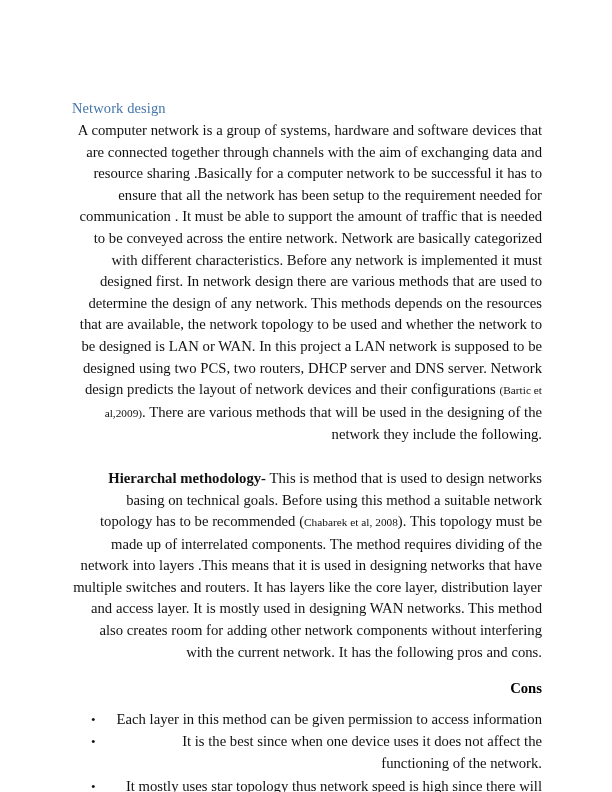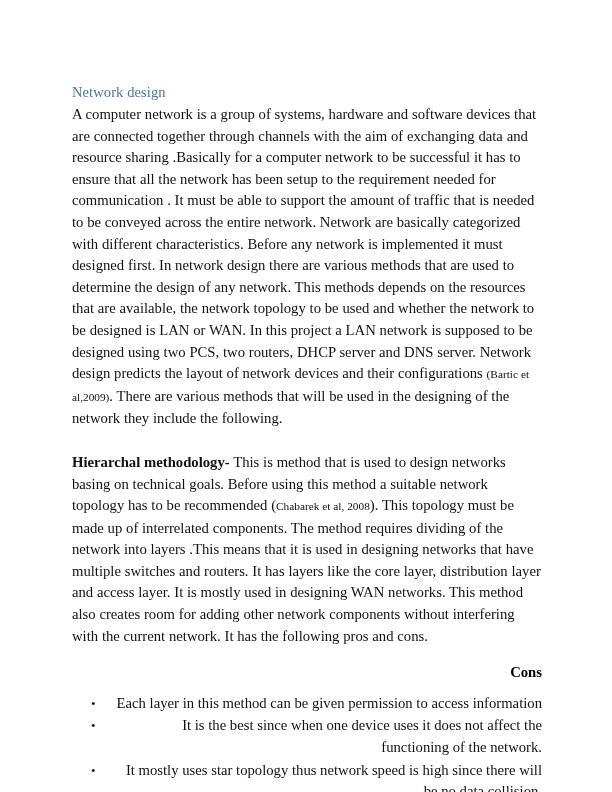--- a/index.html
+++ b/index.html
@@ -11,21 +11,21 @@
     width: 612px;
     height: 792px;
     position: relative;
     font-family: "Liberation Serif", "DejaVu Serif", serif;
     color: #000000;
     overflow: hidden;
   }
   .page {
     position: absolute;
     left: 0;
-    top: 0;
+    top: 16px;
     width: 612px;
     height: 772px;
     background: #ffffff;
   }
   .content {
     position: absolute;
     left: 72px;
     top: 82px;
     width: 470px;
   }
@@ -34,21 +34,21 @@
     color: #4576a8;
     line-height: 21.5px;
     margin: 0 0 0.5px 0;
     font-weight: normal;
     letter-spacing: 0.1px;
   }
   p.body-para {
     font-size: 14.7px;
     line-height: 21.6px;
     margin: 0;
-    text-align: left;
+    text-align: right;
     color: #111111;
     word-spacing: 0.1px;
   }
   p.para-gap {
     margin-top: 22px;
     font-family: Liberation Serif, serif;
   }
   .cite {
     font-size: 11.3px;
   }

